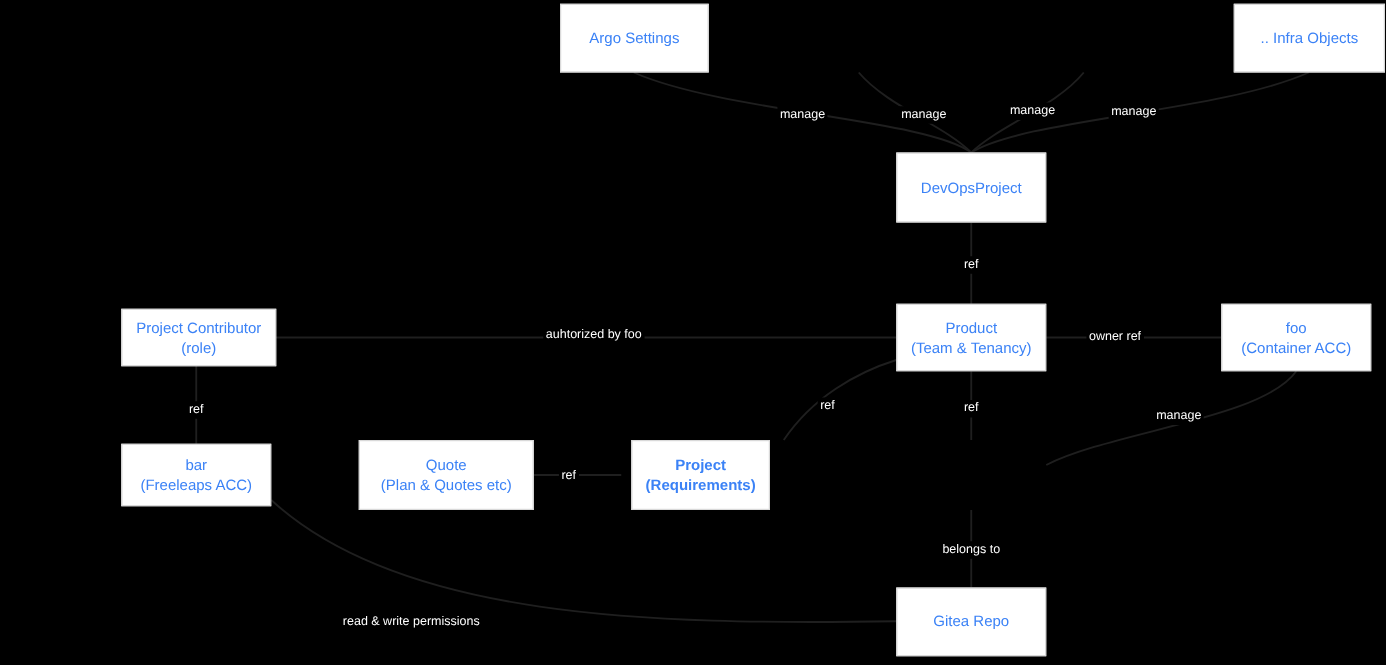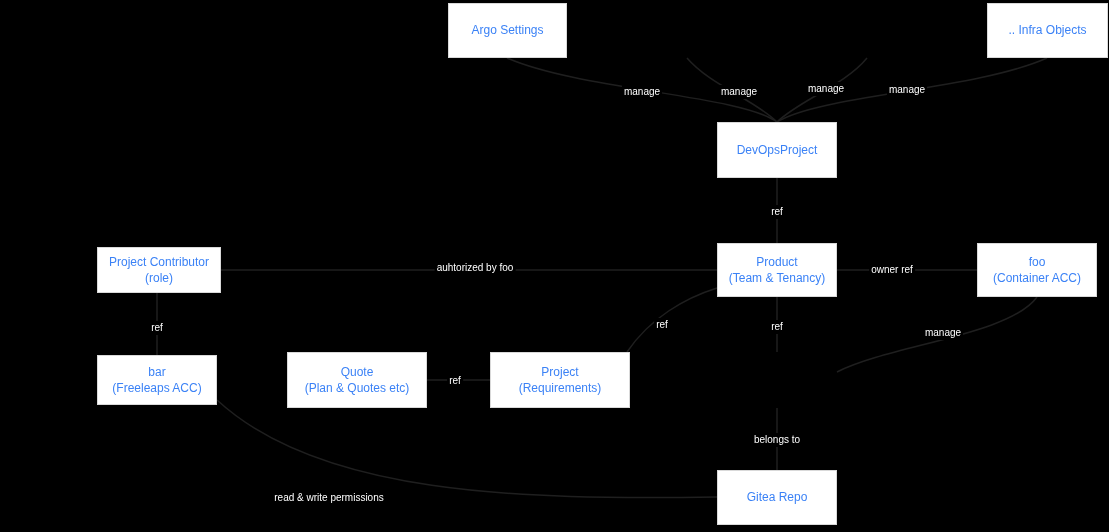--- a/index.html
+++ b/index.html
@@ -99,21 +99,21 @@
 (role)</span>
   </div>
   <div class="node" style="left:97px;top:355px;width:120px;height:50px;">
     <span class="node-label">bar
 (Freeleaps ACC)</span>
   </div>
   <div class="node" style="left:287px;top:352px;width:140px;height:56px;">
     <span class="node-label">Quote
 (Plan &amp; Quotes etc)</span>
   </div>
-  <div class="node" style="left:490px;top:352px;width:140px;height:56px;">
+  <div class="node" style="left:505px;top:352px;width:111px;height:56px;font-weight:bold;">
     <span class="node-label">Project
 (Requirements)</span>
   </div>
   <div class="node" style="left:717px;top:470px;width:120px;height:55px;">
     <span class="node-label">Gitea Repo</span>
   </div>
 
   <span class="edge-label" style="left:642px;top:92px;">manage</span>
   <span class="edge-label" style="left:739px;top:92px;">manage</span>
   <span class="edge-label" style="left:826px;top:89px;">manage</span>

